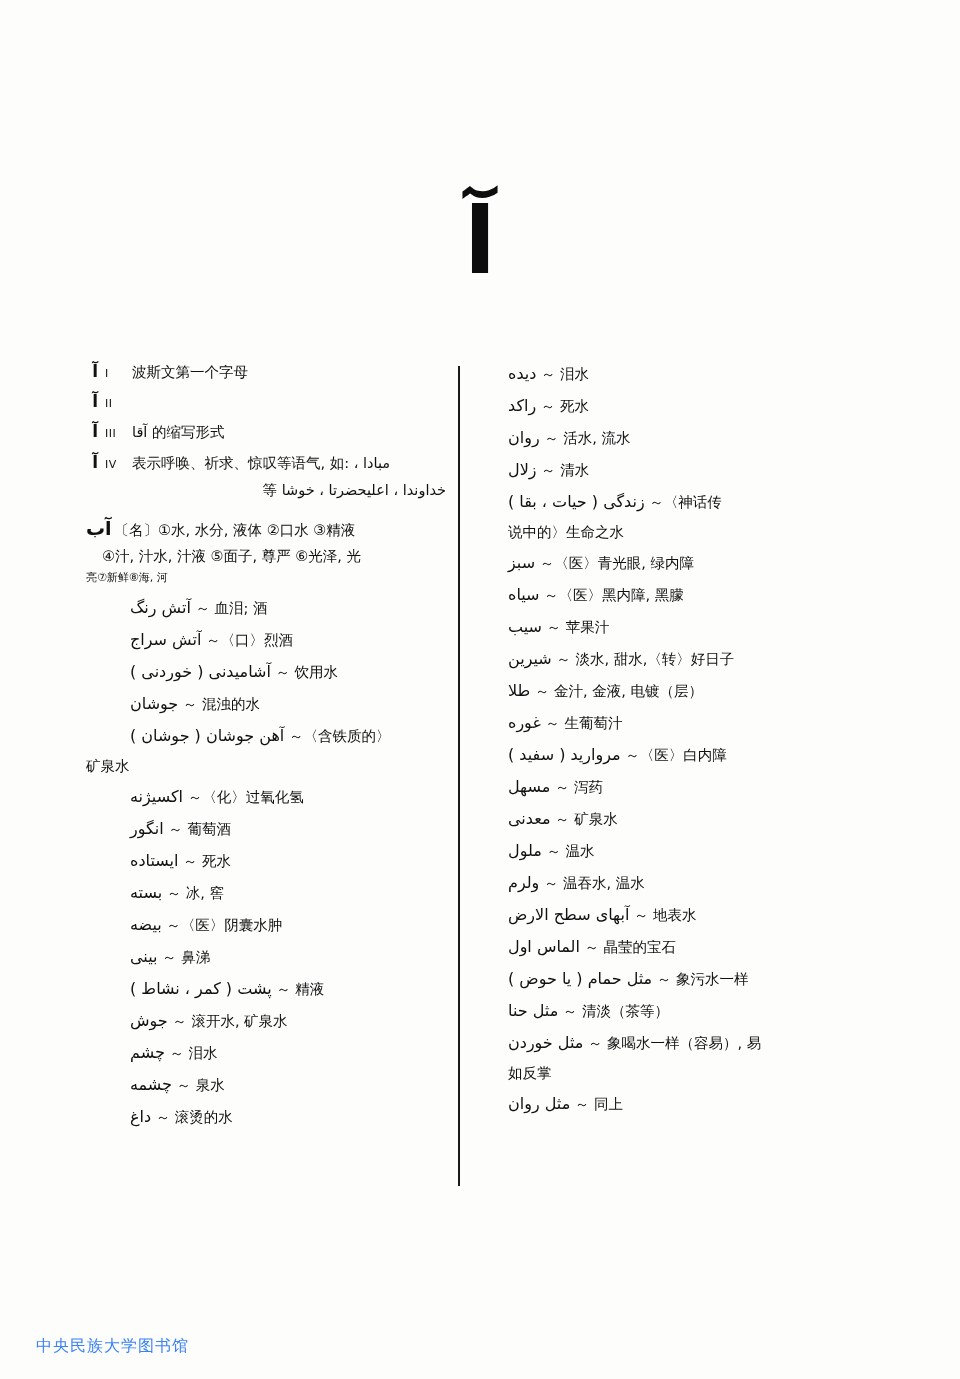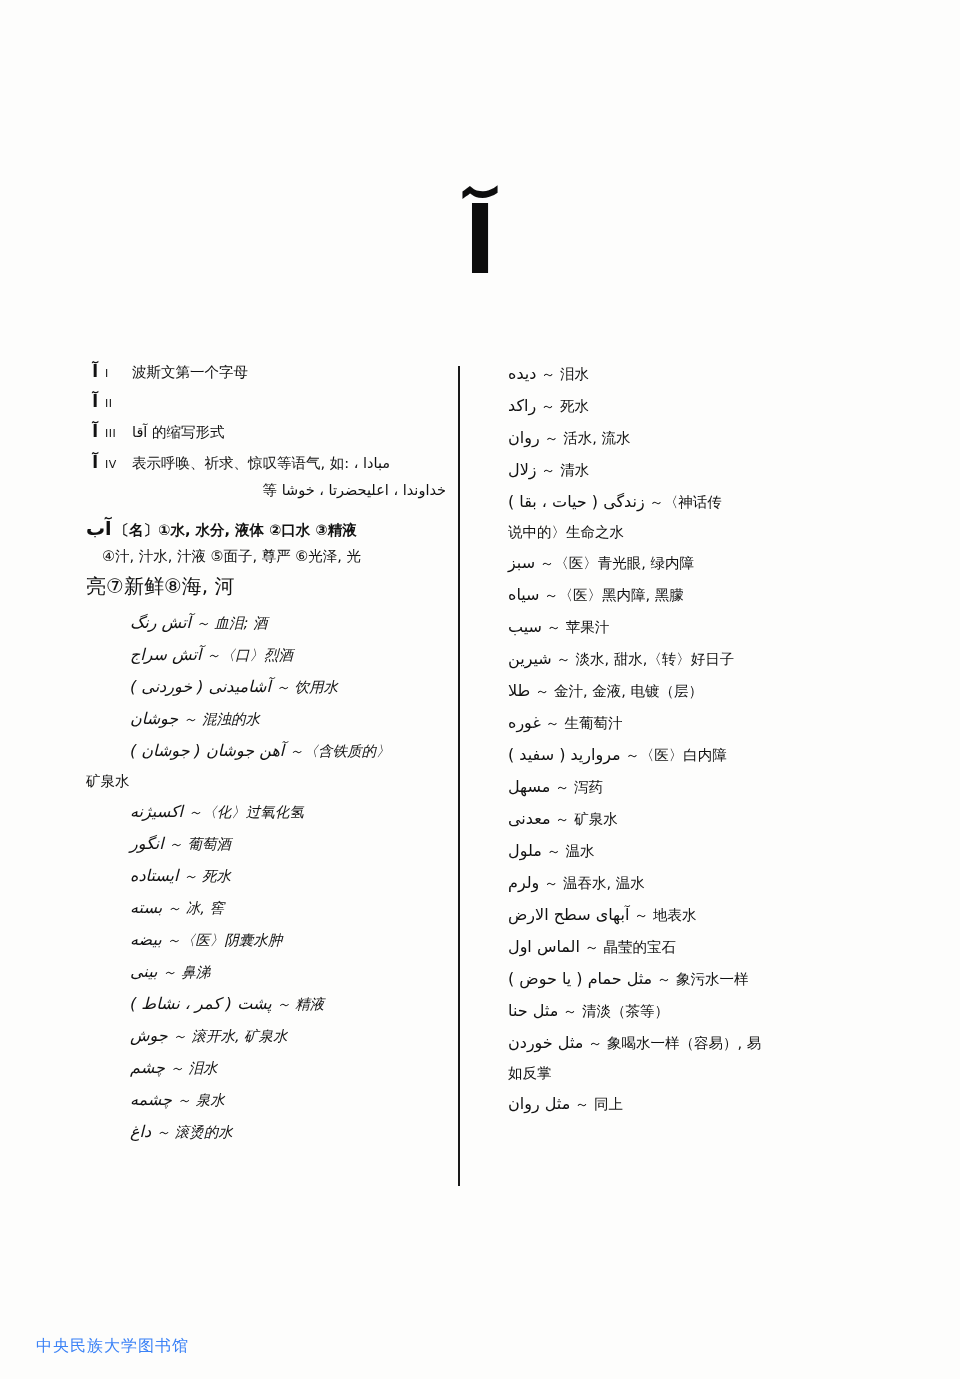--- a/index.html
+++ b/index.html
@@ -98,42 +98,40 @@
   }
   .headword {
     font-size: 19px;
     font-weight: 700;
     direction: rtl;
     unicode-bidi: isolate;
     margin-right: 3px;
   }
   .headword-def {
     font-size: 14.5px;
-    font-weight: bold;
   }
   .headword-def-cont {
     display: block;
     text-indent: 16px;
     font-size: 14.5px;
     line-height: 1.7;
   }
   .headword-def-cont2 {
     display: block;
     text-indent: 0;
-    font-size: 20px;
+    font-size: 11px;
     line-height: 1.7;
   }
   
   .sub {
     display: block;
     padding-left: 44px;
     font-size: 14.5px;
     line-height: 2.0;
     white-space: nowrap;
-    font-style: italic;
   }
   .sub-r {
     display: block;
     padding-left: 0;
     font-size: 14.5px;
     line-height: 2.0;
     white-space: nowrap;
   }
   .pr {
     direction: rtl;

